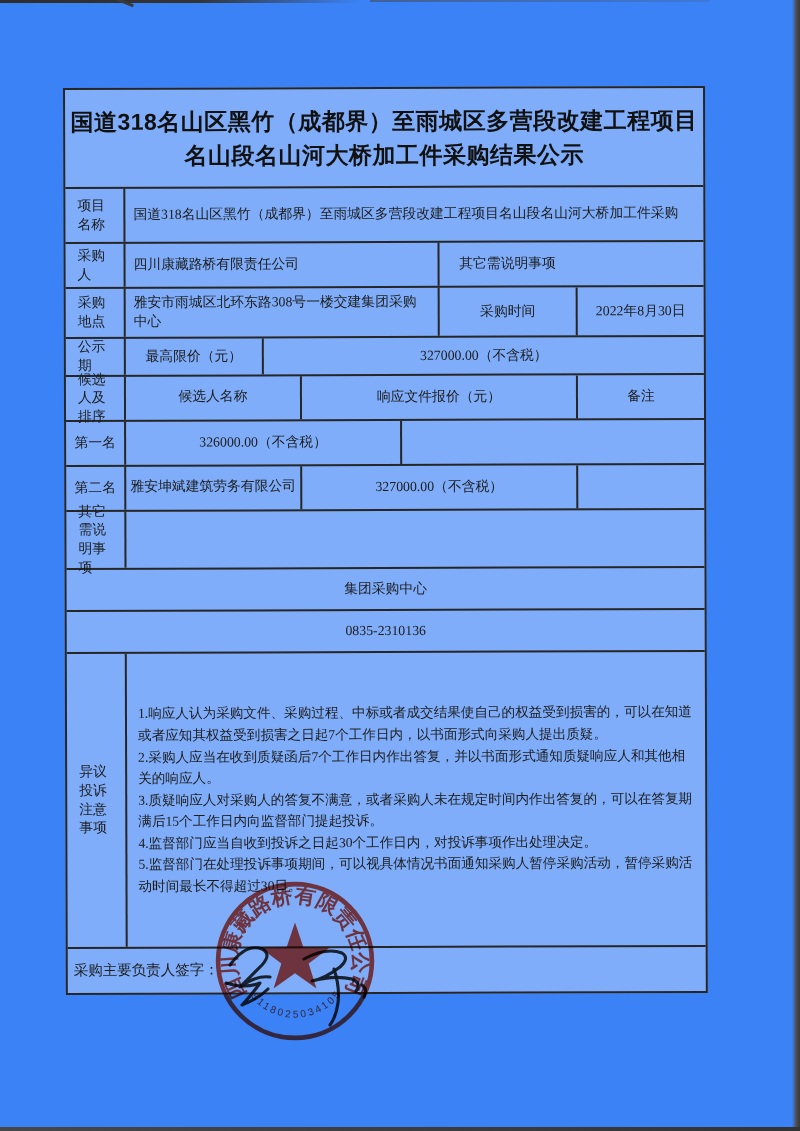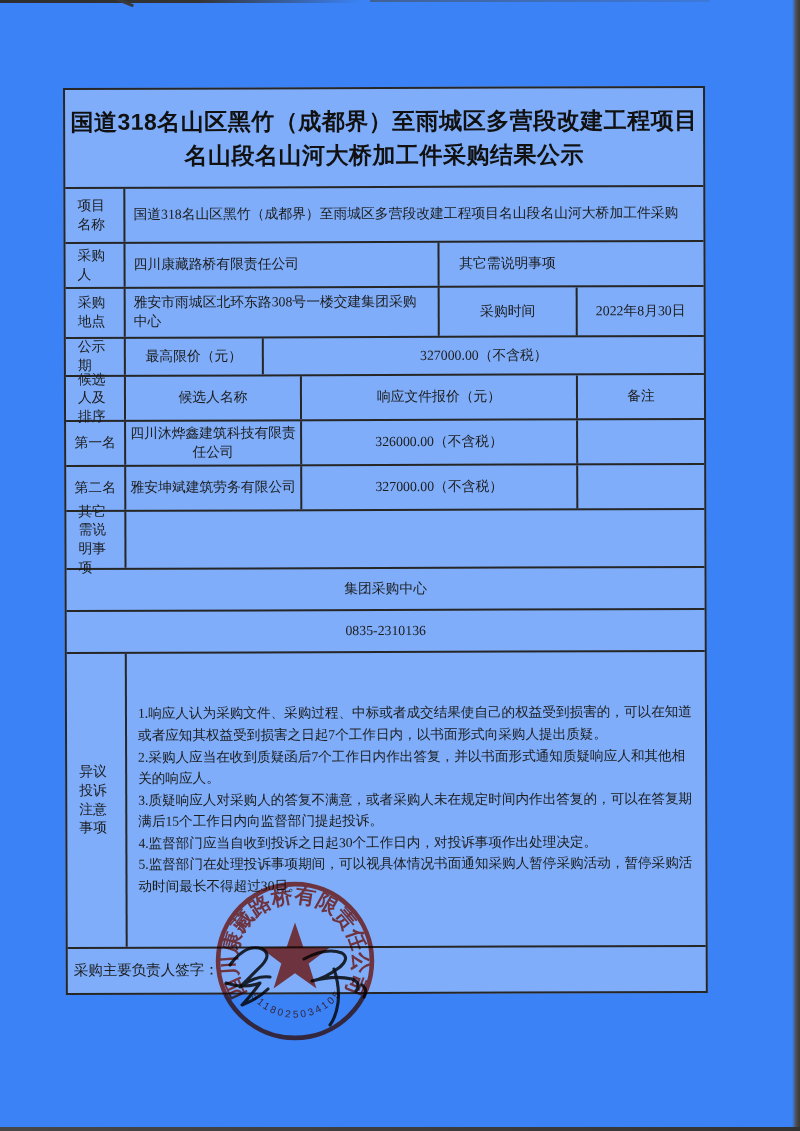--- a/index.html
+++ b/index.html
@@ -24,21 +24,21 @@
   .tbl { position:absolute; left:63px; top:88px; width:642px;
     border:2px solid #262626; transform: rotate(-0.18deg); transform-origin: top left;
     font-size:13.8px; line-height:1.35; background: rgba(255,255,255,.35); }
   .row { display:flex; border-top:2px solid #262626; }
   .row:first-child { border-top:none; }
   .c { border-left:2px solid #262626; display:flex; align-items:center; min-width:0; }
   .c:first-child { border-left:none; }
   .w58  { flex:0 0 58px; }
   .w314 { flex:0 0 314px; }
   .w138 { flex:0 0 138px; }
-  .w176 { flex:0 0 176px; }
+  .w176 { flex:0 0 176px;font-family:Liberation Mono, monospace; }
   .w276 { flex:0 0 276px; }
   .fill { flex:1 1 auto; }
   .lbl { padding:2px 12px; }
   .val { padding:3px 8px; }
   .ctr { justify-content:center; text-align:center; padding:2px 4px; }
   .title-cell { width:100%; justify-content:center; text-align:center;
     font-family:"Liberation Sans", sans-serif; font-weight:bold; font-size:23px;
     line-height:34px; letter-spacing:.5px; white-space:pre-line; color:#111; }
   .stack { flex:1 1 auto; display:flex; flex-direction:column; align-self:stretch; }
   .substack { flex:1 1 auto; display:flex; }
@@ -106,21 +106,20 @@
 
     <div class="row" style="height:45px">
       <div class="c w58 lbl">候选人及排序</div>
       <div class="c w176 ctr">候选人名称</div>
       <div class="c w276 ctr">响应文件报价（元）</div>
       <div class="c fill ctr">备注</div>
     </div>
 
     <div class="row" style="height:45px">
       <div class="c w58 ctr">第一名</div>
-      <div class="c w176 ctr">四川沐烨鑫建筑科技有限责任公司</div>
       <div class="c w276 ctr">326000.00（不含税）</div>
       <div class="c fill ctr"></div>
     </div>
 
     <div class="row" style="height:45px">
       <div class="c w58 ctr">第二名</div>
       <div class="c w176 ctr">雅安坤斌建筑劳务有限公司</div>
       <div class="c w276 ctr">327000.00（不含税）</div>
       <div class="c fill ctr"></div>
     </div>

